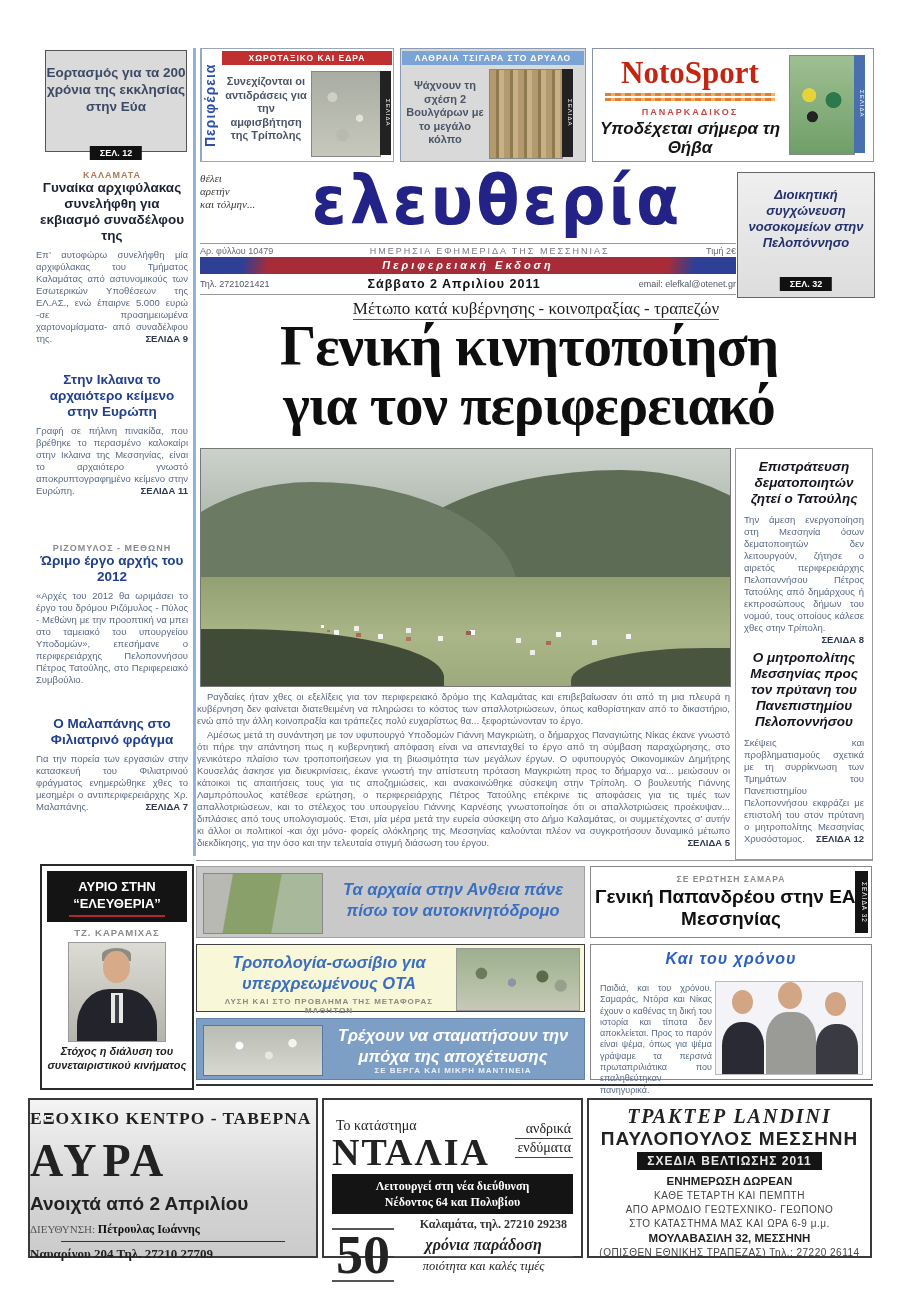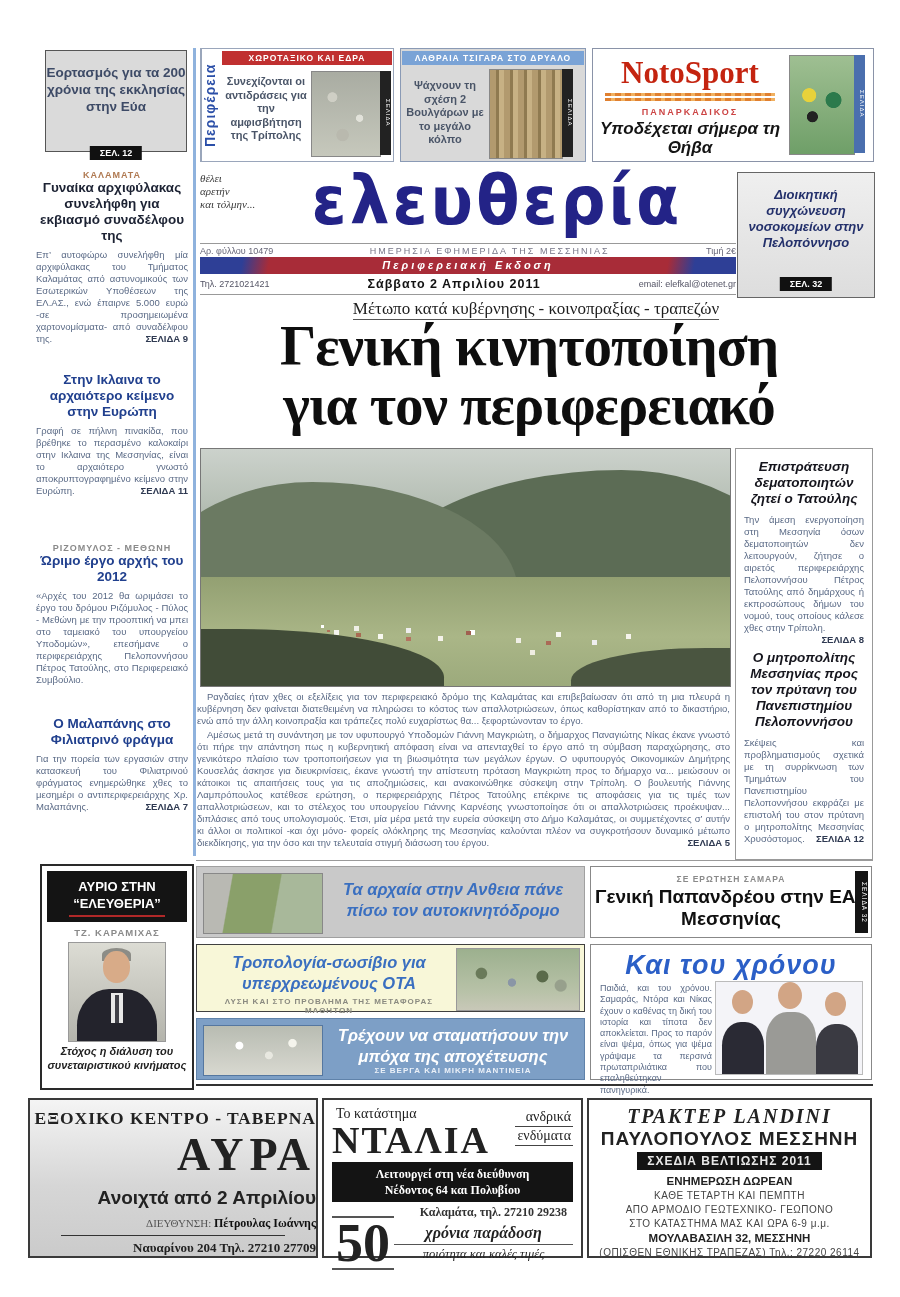--- a/index.html
+++ b/index.html
@@ -141,44 +141,44 @@
   #midC .hl{position:absolute;left:130px;top:6px;width:252px;color:#fff;}
   #midC .sub{position:absolute;left:130px;top:47px;width:252px;text-align:center;font-size:8px;letter-spacing:1px;color:#eaf0f8;font-weight:bold;}
 
   
   #samaras{left:590px;top:866px;width:282px;height:72px;border:1px solid #888;background:#fff;box-sizing:border-box;}
   #samaras .kick{margin-top:7px;color:#8a8a8a;font-size:8.5px;font-weight:bold;letter-spacing:1px;text-align:center;}
   #samaras .hl{font-size:19px;line-height:22px;font-weight:bold;color:#101010;text-align:center;margin-top:2px;}
   #samaras .vbadge{position:absolute;right:3px;top:4px;bottom:4px;width:13px;background:#141414;color:#fff;
       font-size:6.5px;writing-mode:vertical-rl;text-align:center;letter-spacing:1px;}
   #nextyear{left:590px;top:944px;width:282px;height:136px;border:1px solid #888;background:#fff;box-sizing:border-box;}
-  #nextyear .title{font-size:27px;font-weight:bold;font-style:italic;color:#2b5fc7;text-align:center;margin-top:5px;letter-spacing:1px;}
+  #nextyear .title{font-size:16px;font-weight:bold;font-style:italic;color:#2b5fc7;text-align:center;margin-top:5px;letter-spacing:1px;}
   #nextyear .body-txt{position:absolute;left:9px;top:38px;width:112px;font-size:9px;line-height:11.3px;}
   #nextyear .photo{position:absolute;right:8px;top:36px;width:146px;height:92px;border:1px solid #bbb;background:#f4f4f8;overflow:hidden;}
   #nextyear .p{position:absolute;bottom:0;}
   #nextyear .head{position:absolute;border-radius:50%;background:#d2a585;}
   #nextyear .man1{left:6px;width:42px;height:52px;background:#2a2a34;border-radius:45% 45% 0 0;}
   #nextyear .h1{left:16px;top:8px;width:21px;height:24px;}
   #nextyear .woman{left:50px;width:50px;height:62px;background:#9a9a96;border-radius:42% 42% 0 0;}
   #nextyear .h2{left:62px;top:0px;width:24px;height:27px;}
   #nextyear .man2{left:100px;width:42px;height:50px;background:#3a3a42;border-radius:45% 45% 0 0;}
   #nextyear .h3{left:109px;top:10px;width:21px;height:24px;}
   #bottom-rule{left:196px;top:1084px;width:677px;height:2px;background:#333;}
 
   
   .ad{top:1098px;height:160px;border:2px solid #3a3a3a;background:#fff;box-sizing:border-box;}
-  #ad-avra{left:28px;width:290px;background:linear-gradient(#f4f4f4,#d6d6d6 55%,#cbcbcb);text-align:right;}
+  #ad-avra{left:28px;width:290px;background:linear-gradient(#f4f4f4,#d6d6d6 55%,#cbcbcb);text-align:left;}
   #ad-avra .l1{font-size:17.5px;font-weight:bold;margin-top:8px;letter-spacing:1px;}
-  #ad-avra .name{font-size:46px;font-weight:bold;letter-spacing:6px;line-height:48px;margin-top:2px;}
+  #ad-avra .name{font-size:46px;font-weight:bold;letter-spacing:6px;line-height:48px;margin-top:8px;}
   #ad-avra .l2{font-size:19px;font-weight:bold;margin-top:8px;font-family:"Liberation Sans","DejaVu Sans",sans-serif;}
   #ad-avra .l3{font-size:11px;color:#555;margin-top:7px;}
   #ad-avra .l3 b{color:#111;font-size:12px;}
   #ad-avra .rule{width:78%;height:1px;background:#333;margin:4px auto;}
   #ad-avra .l4{font-size:13px;font-weight:bold;}
-  #ad-ntalia{left:322px;width:261px;padding:4px 8px;}
+  #ad-ntalia{left:322px;width:261px;padding:16px 8px;}
   #ad-ntalia .row{display:flex;justify-content:space-between;align-items:flex-start;}
   #ad-ntalia .nm .intro{font-size:14px;margin:2px 0 0 4px;}
   #ad-ntalia .nm .name{font-size:38px;font-weight:bold;line-height:36px;letter-spacing:2px;}
   #ad-ntalia .side{font-size:14px;text-align:right;margin-top:4px;}
   #ad-ntalia .side div{border-bottom:1px solid #444;padding:1px 2px;}
   #ad-ntalia .banner{background:#141414;color:#fff;text-align:center;font-size:12px;font-weight:bold;line-height:16px;padding:4px 0;margin-top:4px;}
   #ad-ntalia .phone{text-align:right;font-size:12px;font-weight:bold;color:#333;margin:3px 6px 0 0;}
   #ad-ntalia .fifty-row{display:flex;align-items:center;margin-top:-4px;}
   #ad-ntalia .fifty{font-size:54px;font-weight:bold;line-height:50px;color:#222;
       border-top:2px solid #555;border-bottom:2px solid #555;padding:0 4px;}

